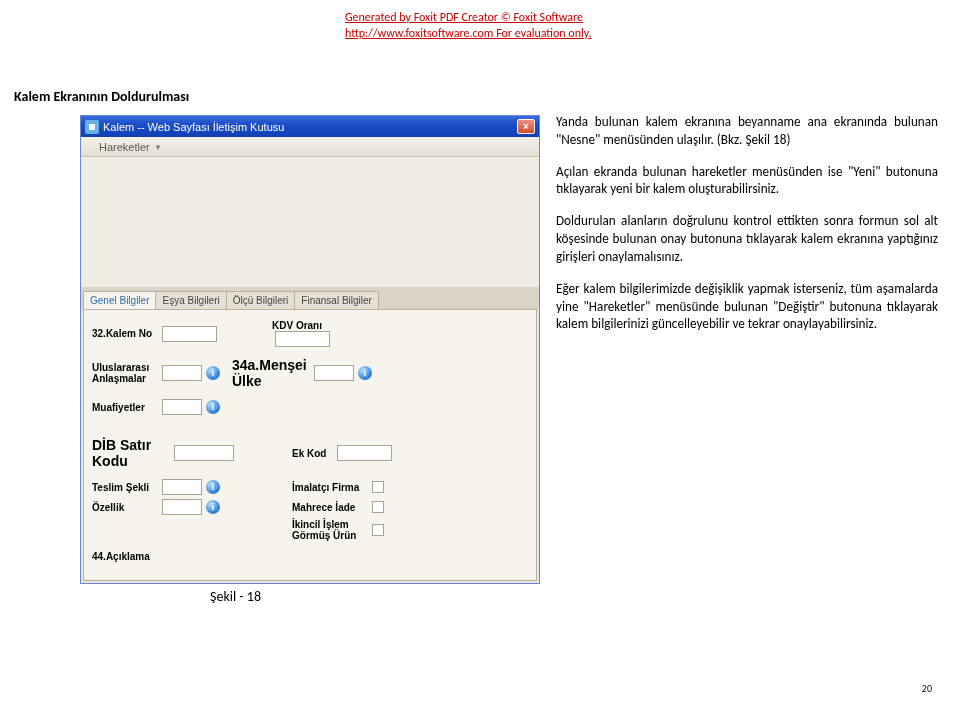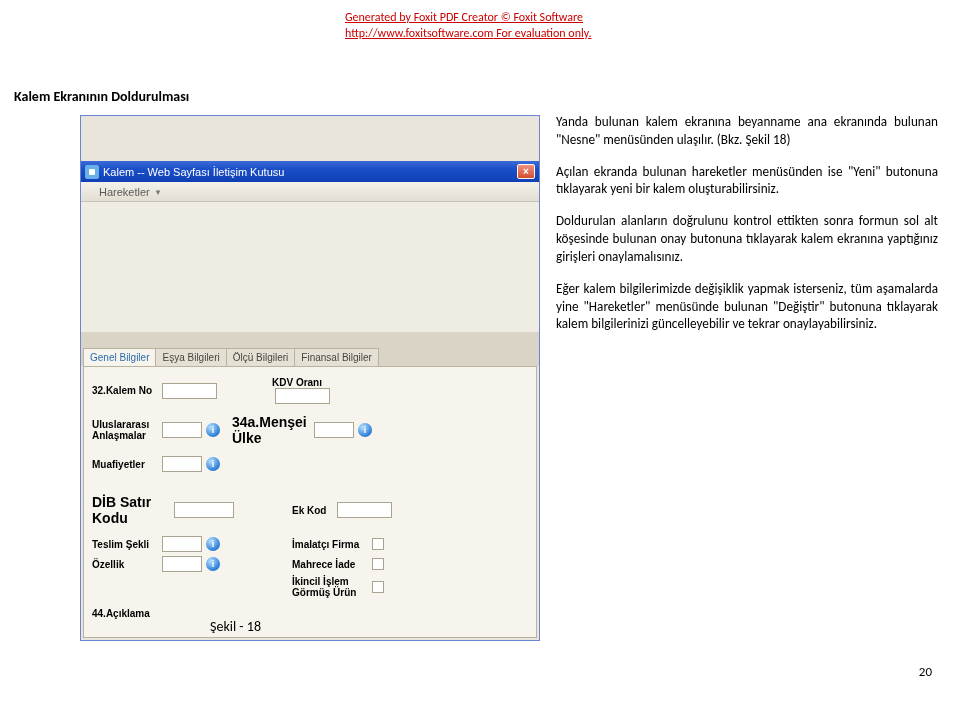--- a/index.html
+++ b/index.html
@@ -39,21 +39,20 @@
     font-size: 11px;
   }
   .titlebar {
     height: 21px;
     background: linear-gradient(#3b6bd8, #1a4ec7 40%, #0f3fb5);
     color: #fff;
     display: flex;
     align-items: center;
     padding: 0 4px;
     font-size: 11px;
-    margin-top: 45px;
   }
   .titlebar .app-icon {
     width: 14px; height: 14px;
     background: #68b0e8;
     margin-right: 4px;
     border-radius: 2px;
     position: relative;
   }
   .titlebar .app-icon::after{
     content:"";
@@ -86,21 +85,21 @@
   }
   .menubar .chev { font-size: 9px; color:#777; }
   .content-empty {
     height: 130px;
     background: #efece4;
     border-bottom: 0;
   }
   .tabbar {
     display:flex;
     background:#d9d4c6;
-    padding-top: 16px;
+    padding-top: 4px;
     padding-left: 2px;
     gap: 0;
     font-size: 10px;
   }
   .tab {
     padding: 3px 6px;
     border: 1px solid #b8b29e;
     border-bottom: none;
     background: #e4e0d4;
     color:#47463f;
@@ -150,29 +149,29 @@
     top: 113px;
     left: 556px;
     width: 382px;
     font-size: 13.2px;
     text-align: justify;
     line-height: 1.35;
   }
   .paragraphs p { margin-bottom: 14px; }
   .figure-caption {
     position: absolute;
-    top: 618px;
+    top: 588px;
     left: 210px;
     font-size: 14px;
   }
   .page-num {
     position: absolute;
-    bottom: 28px;
+    bottom: 12px;
     right: 28px;
-    font-size: 13px;
+    font-size: 10px;
   }
 </style>
 </head>
 <body>
 
 <div class="watermark">
   <div>
     <span>Generated by Foxit PDF Creator </span><span>© Foxit Software</span>
   </div>
   <div>

